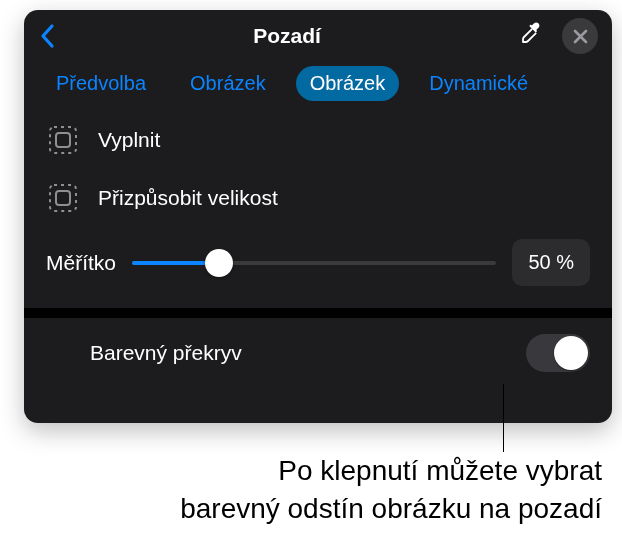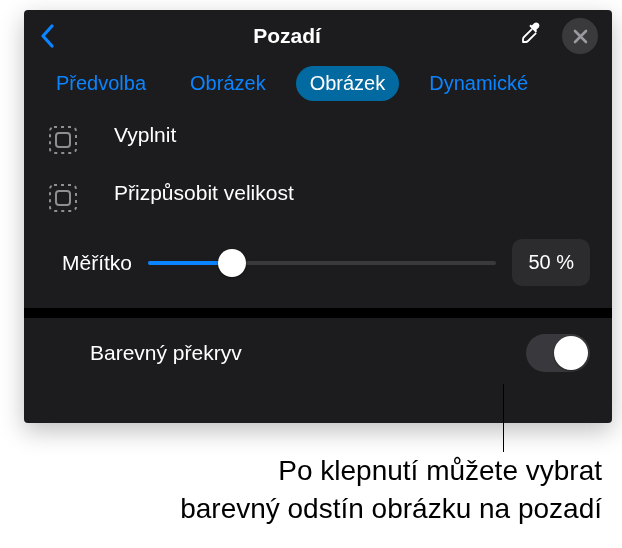--- a/index.html
+++ b/index.html
@@ -1,21 +1,21 @@
 <!DOCTYPE html>
 <html><head>
 <meta charset="utf-8">
 <style>
   * { box-sizing: border-box; margin: 0; padding: 0; font-family: -apple-system, BlinkMacSystemFont, "Segoe UI", Helvetica, Arial, sans-serif; }
   body { background: #fff; width: 622px; height: 548px; position: relative; overflow: hidden; }
   .panel {
     position: absolute;
     top: 10px; left: 24px; right: 10px;
     background: #1c1c1e;
-    border-radius: 4px;
+    border-radius: 14px;
     color: #fff;
     overflow: hidden;
     box-shadow: 0 8px 24px rgba(0,0,0,0.25);
     height: 413px;
   }
   .header {
     display: flex;
     align-items: center;
     justify-content: space-between;
     padding: 10px 14px 8px 14px;
@@ -33,28 +33,28 @@
   .tabs {
     display:flex; gap: 16px; padding: 6px 18px 10px 18px;
     overflow-x:auto; white-space:nowrap;
   }
   .tab {
     color:#0a84ff; font-size:20px; padding: 6px 14px; border-radius:18px;
   }
   .tab.selected { background:#0369a1; color:#fff; }
   .content { padding: 0 18px; }
   .row {
-    display:flex; align-items:flex-start; gap: 34px;
+    display:flex; align-items:center; gap: 18px;
     padding: 12px 4px;
   }
   .fill-icon {
     width:34px; height:34px; display:flex; align-items:center; justify-content:center;
   }
   .row-label { font-size:21px; color:#fff; }
-  .scale-row { display:flex; align-items:center; gap:16px; padding: 12px 4px 18px 4px; margin-left: 16px; }
+  .scale-row { display:flex; align-items:center; gap:16px; padding: 12px 4px 18px 4px; }
   .scale-label { font-size:21px; color:#fff; }
   .slider-wrap { flex:1; position:relative; height: 28px; display:flex; align-items:center; }
   .track { position:absolute; height:4px; border-radius:2px; background:#3a3a3c; width:100%; }
   .track-fill { position:absolute; height:4px; border-radius:2px; background:#0a84ff; width:24%; }
   .knob { position:absolute; left:24%; transform:translateX(-50%); width:28px; height:28px; border-radius:50%; background:#fff; box-shadow:0 1px 3px rgba(0,0,0,0.4); }
   .scale-value {
     background:#2c2c2e; color:#fff; font-size:20px; padding:12px 16px;
     border-radius:10px; min-width:76px; text-align:center;
   }
   .divider-gap { height:10px; background:#000; margin-top:4px; }

